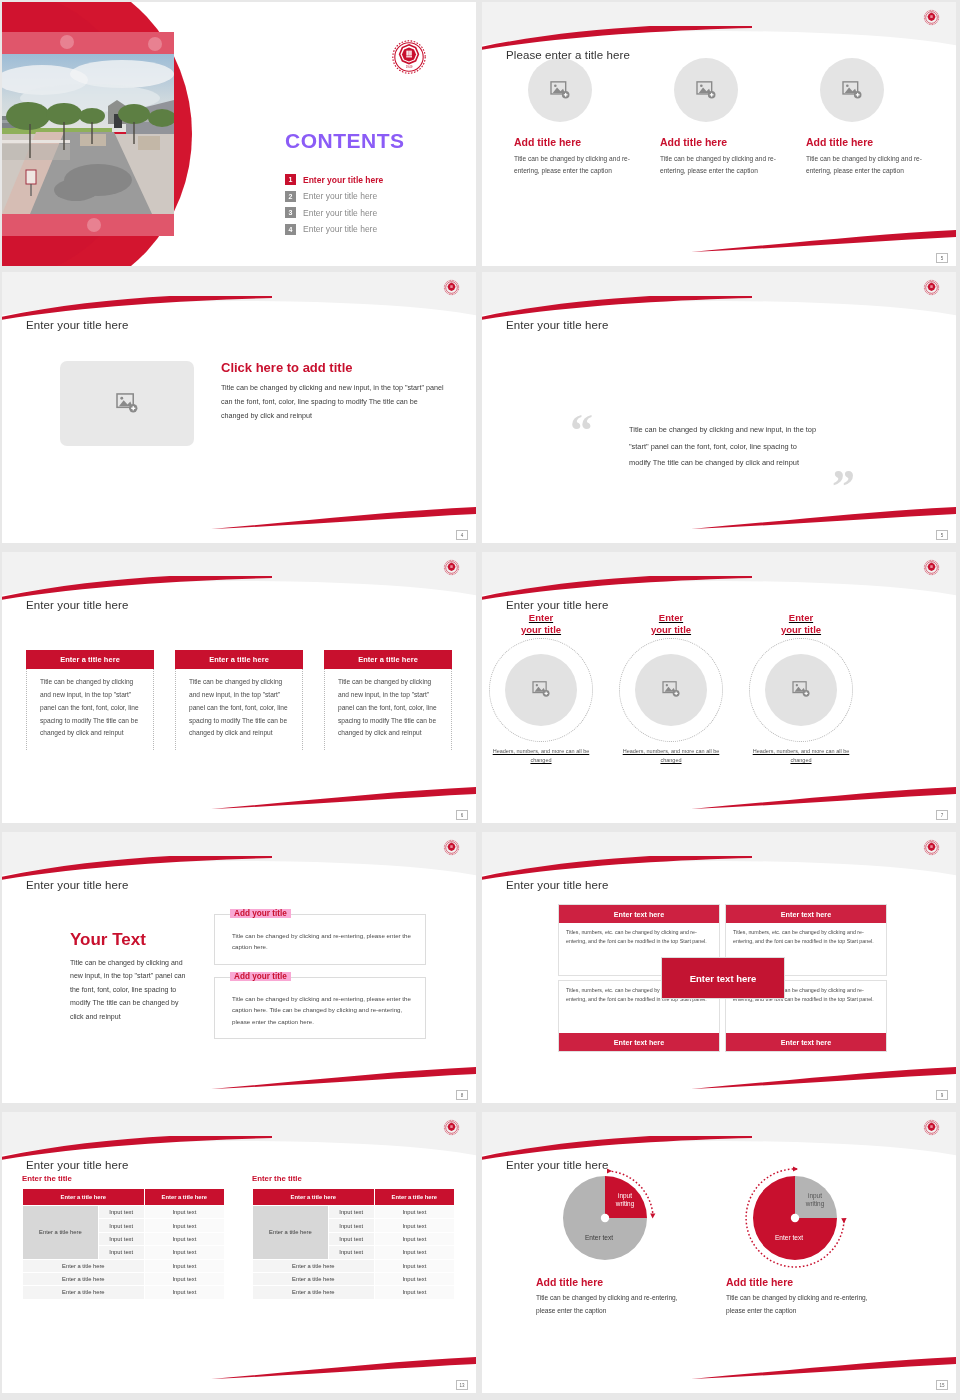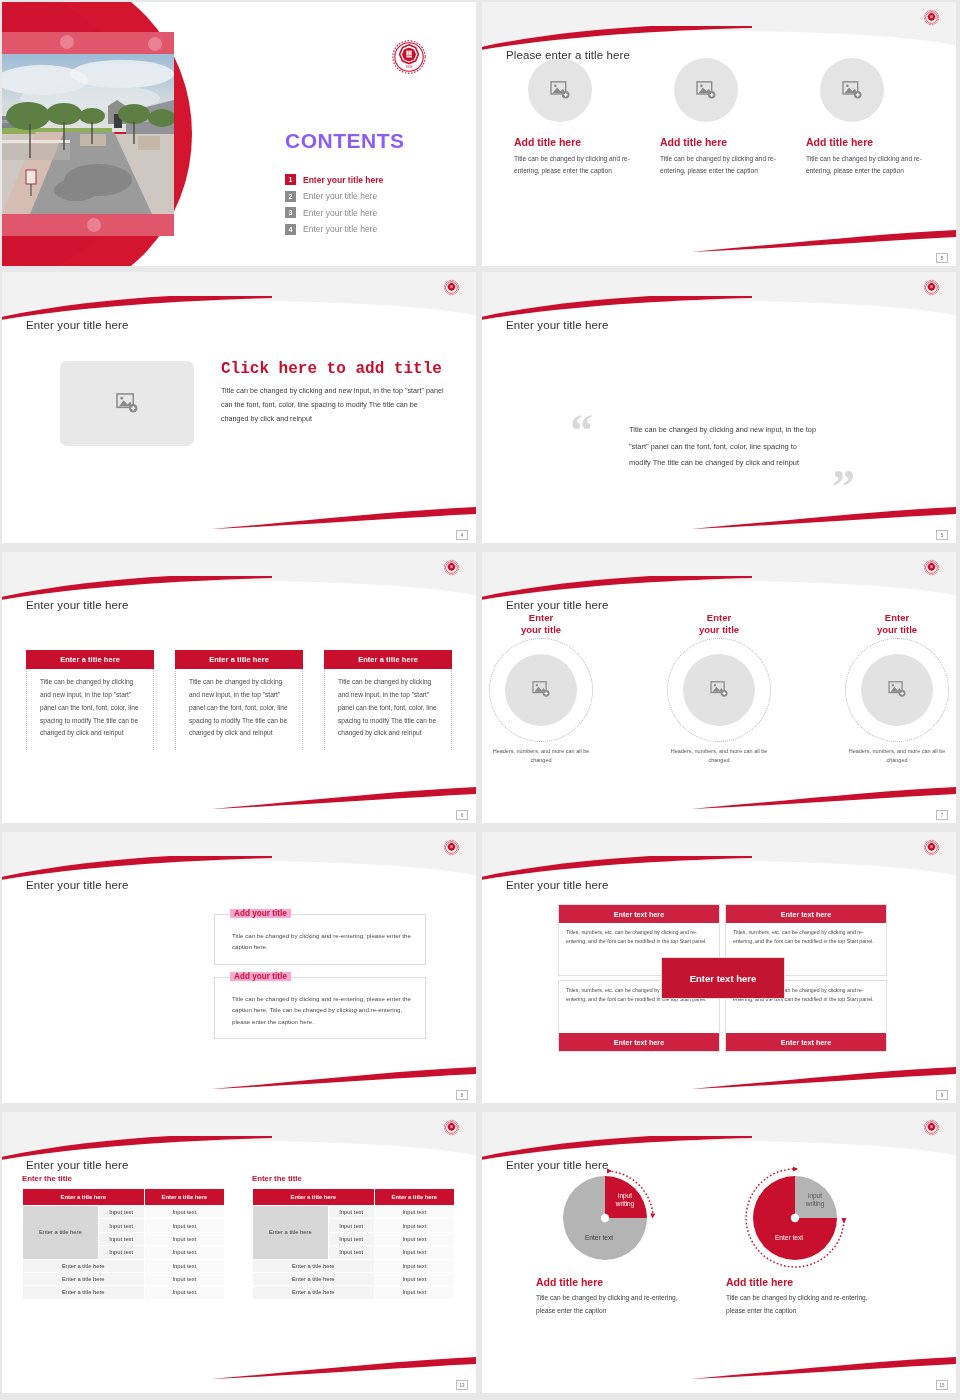--- a/index.html
+++ b/index.html
@@ -131,21 +131,21 @@
   .cbody { font-size: 6.6px; color: #4a4a4a; line-height: 1.85; }
 
   
   .picbox {
     position: absolute; left: 58px; top: 43px;
     width: 134px; height: 85px;
     background: #e8e8e8; border-radius: 7px;
     display: flex; align-items: center; justify-content: center;
   }
   .s3txt { position: absolute; left: 219px; top: 42px; width: 225px; }
-  .s3h { font-size: 16px; font-weight: bold; color: #c8102e; margin-bottom: 6px; font-family: Liberation Mono, monospace; }
+  .s3h { font-size: 13px; font-weight: bold; color: #c8102e; margin-bottom: 6px; }
   .s3b { font-size: 7.2px; color: #3c3c3c; line-height: 1.95; }
 
   
   .qmark { position: absolute; color: #d9d9d9; font-weight: bold; font-family: "Liberation Serif", serif; }
   .qopen { left: 88px; top: 86px; font-size: 46px; }
   .qclose { left: 350px; top: 142px; font-size: 46px; }
   .qtext {
     position: absolute; left: 147px; top: 104px; width: 190px;
     font-size: 7.4px; color: #3c3c3c; line-height: 2.25;
   }
@@ -158,21 +158,21 @@
     font-size: 7.4px; font-weight: bold; text-align: center;
     padding: 5px 0; letter-spacing: .1px;
   }
   .col3-b {
     border-left: 1px dotted #b8b8b8; border-right: 1px dotted #b8b8b8;
     padding: 7px 13px 10px 13px;
     font-size: 6.6px; color: #4a4a4a; line-height: 1.95;
   }
 
   
-  .ring3 { display: flex; justify-content: space-between; gap: 12px; padding-top: 14px; }
+  .ring3 { display: flex; justify-content: flex-start; gap: 12px; padding-top: 14px; text-decoration: underline; }
   .ring-col { width: 118px; text-align: center; position: relative; }
   .ring-title { font-size: 9.5px; font-weight: bold; color: #c8102e; line-height: 1.25; margin-bottom: 2px; }
   .ring-wrap {
     width: 104px; height: 104px; margin: 0 auto;
     border: 1px dotted #b5b5b5; border-radius: 50%;
     display: flex; align-items: center; justify-content: center;
   }
   .ring-inner {
     width: 72px; height: 72px; border-radius: 50%;
     background: #e2e2e2;
@@ -647,20 +647,24 @@
         <svg width="17" height="17" viewBox="0 0 38 38">
           <circle cx="19" cy="19" r="16" fill="none" stroke="#c8102e" stroke-width="1.6" stroke-dasharray="2 1.6"></circle>
           <circle cx="19" cy="19" r="13" fill="none" stroke="#c8102e" stroke-width="1.4"></circle>
           <polygon points="19,8 25,11 28,17.5 25,24 19,27 13,24 10,17.5 13,11" fill="#c8102e"></polygon>
           <rect x="17" y="14" width="1.6" height="6" fill="#fff"></rect>
             <rect x="19.4" y="14" width="1.6" height="6" fill="#fff"></rect>
         </svg>
       </div>
 
       <div class="body">
+        <div class="yt-left">
+          <div class="yt-h">Your Text</div>
+          <div class="yt-b">Title can be changed by clicking and new input, in the top "start" panel can the font, font, color, line spacing to modify The title can be changed by click and reinput</div>
+        </div>
         <div class="yt-right">
           <div class="yt-card">
             <div class="yt-card-h">Add your title</div>
             <div class="yt-card-b">Title can be changed by clicking and re-entering, please enter the caption here.</div>
           </div>
           <div class="yt-card">
             <div class="yt-card-h">Add your title</div>
             <div class="yt-card-b">Title can be changed by clicking and re-entering, please enter the caption here. Title can be changed by clicking and re-entering, please enter the caption here.</div>
           </div>
         </div>

